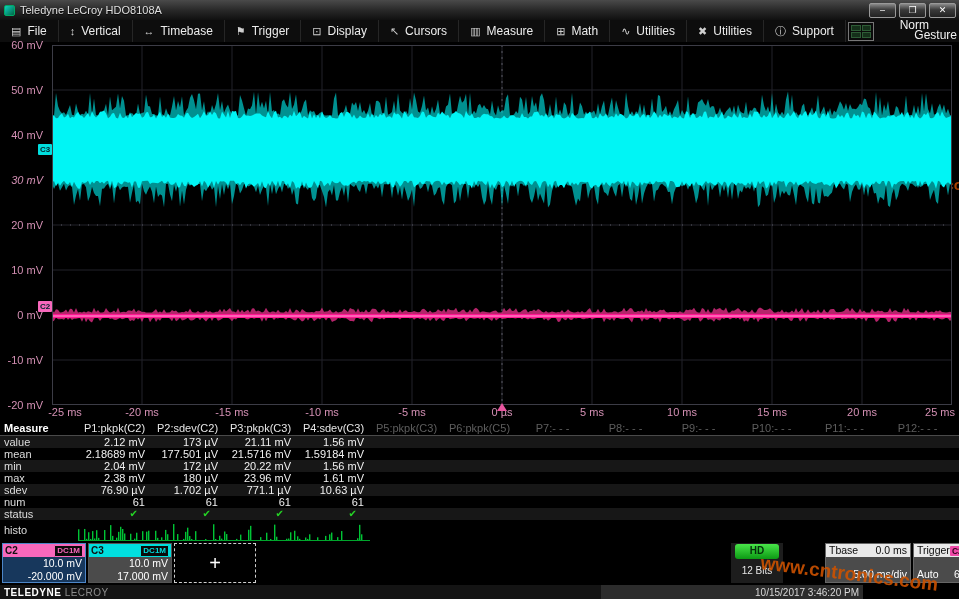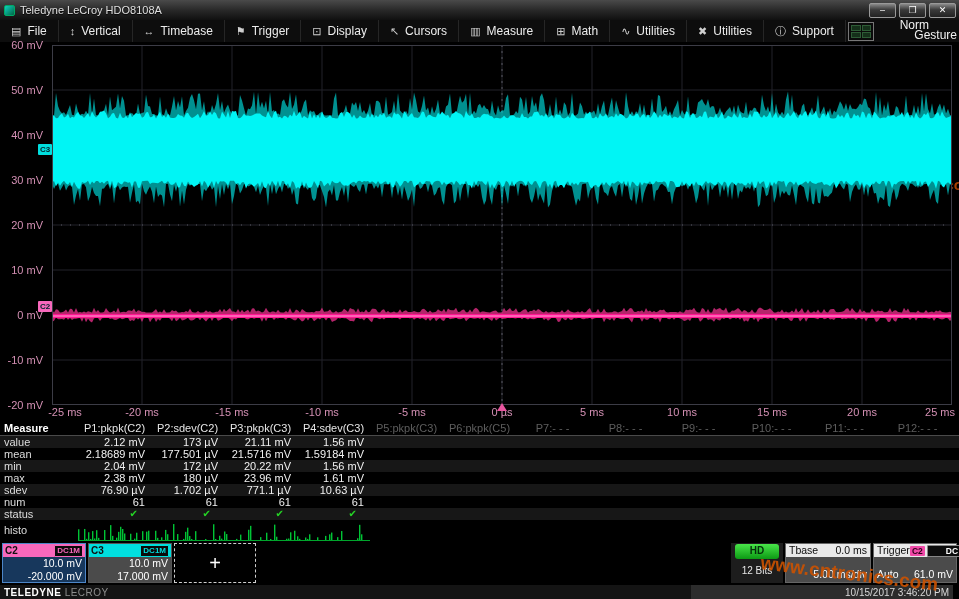--- a/index.html
+++ b/index.html
@@ -69,31 +69,31 @@
   .chbox .ch-hd{height:13px;display:flex;align-items:center;justify-content:space-between;
     padding:0 2px;font-size:10px;font-weight:bold;color:#101010;}
   .coupling-badge{font-size:8px;font-weight:bold;background:#0a0a0a;padding:0 2px;line-height:10px;border-radius:1px;}
   .ch-body{height:25px;padding:0 3px;font-size:10.5px;line-height:12.5px;text-align:right;color:#fff;}
   .plusbox{position:absolute;top:1px;left:174px;width:82px;height:40px;border:1px dashed #cfcfcf;
     background:#000;display:flex;align-items:center;justify-content:center;font-size:20px;color:#fff;}
   .hd-panel{position:absolute;top:1px;left:731px;width:52px;height:40px;background:#1d1d1d;}
   .hd-badge{margin:1px 4px;height:15px;border-radius:3px;text-align:center;font-size:10px;font-weight:bold;
     line-height:13px;color:#03300a;background:linear-gradient(180deg,#49e549,#0c9a14);}
   .hd-bits{text-align:center;font-size:10px;color:#e6e6e6;margin-top:6px;}
-  .infobox{position:absolute;top:1px;height:40px;background:#4b4b4b;border:1px solid #666;}
+  .infobox{position:absolute;top:1px;height:40px;background:#4b4b4b;border:1px solid #666;margin-left:40px;}
   .infobox .ib-hd{height:13px;background:#e9e9e9;color:#0a0a0a;font-size:10.5px;line-height:13px;
     display:flex;align-items:center;justify-content:space-between;padding:0 3px;}
   .ib-row{display:flex;justify-content:space-between;padding:11px 3px;font-size:10.5px;line-height:12.5px;color:#fff;white-space:nowrap;}
   .trig-badges{display:flex;gap:2px;align-items:center;}
   .src-badge{background:#f049a8;color:#2a0018;font-size:8.5px;font-weight:bold;padding:0 2px;line-height:10px;border-radius:1px;}
   .coup-badge{background:#0c0c0c;color:#fff;font-size:8.5px;font-weight:bold;padding:0 18px;line-height:10px;
     border:1px solid #888;border-radius:1px;}
 
   
-  .footer{position:absolute;top:585px;left:0;width:953px;height:14px;background:#141414;
+  .footer{position:absolute;top:585px;left:0;width:863px;height:14px;background:#141414;
     display:flex;align-items:center;}
   .brand{padding-left:4px;font-size:10px;letter-spacing:.5px;}
   .brand b{color:#fff;} .brand span{color:#8d8d8d;}
   .footer-right{margin-left:auto;height:14px;background:#2c2c2c;width:262px;display:flex;
     align-items:center;justify-content:flex-end;padding-right:4px;font-size:10px;color:#d8d8d8;}
 
   .wm-bottom{position:absolute;left:760px;top:563px;z-index:30;font-size:19px;font-weight:bold;
     color:#cc5200;opacity:.9;transform:rotate(7deg);white-space:nowrap;}
 </style>
 </head>
@@ -201,21 +201,21 @@
           <polygon points="0,265.0 2,267.5 4,264.3 6,264.8 8,267.5 10,267.3 12,266.5 14,264.4 16,267.4 18,263.7 20,264.1 22,267.5 24,262.9 26,267.4 28,267.0 30,267.5 32,266.5 34,267.4 36,266.3 38,266.8 40,267.5 42,262.7 44,267.0 46,265.0 48,267.5 50,267.5 52,267.1 54,262.9 56,265.9 58,267.5 60,266.9 62,265.6 64,267.5 66,262.6 68,267.4 70,267.0 72,266.8 74,267.3 76,265.4 78,265.4 80,266.1 82,263.5 84,267.3 86,265.2 88,265.7 90,267.1 92,266.7 94,267.5 96,267.5 98,267.4 100,267.5 102,266.1 104,264.1 106,267.5 108,266.4 110,267.5 112,264.3 114,267.4 116,267.5 118,267.2 120,265.1 122,266.2 124,265.4 126,267.4 128,267.5 130,266.9 132,267.2 134,265.9 136,267.1 138,263.5 140,267.0 142,267.4 144,267.5 146,266.0 148,267.4 150,267.5 152,267.2 154,265.2 156,266.9 158,266.3 160,267.5 162,267.4 164,266.8 166,266.8 168,263.9 170,267.3 172,263.8 174,266.6 176,264.8 178,263.1 180,266.5 182,266.4 184,267.5 186,264.0 188,267.5 190,264.8 192,267.2 194,266.0 196,264.7 198,267.4 200,263.4 202,263.3 204,266.5 206,265.6 208,266.2 210,267.5 212,266.5 214,262.7 216,266.2 218,267.4 220,266.4 222,266.5 224,267.5 226,264.8 228,267.2 230,267.5 232,267.5 234,265.9 236,267.4 238,263.1 240,267.5 242,267.5 244,264.6 246,265.6 248,267.5 250,264.0 252,265.5 254,266.9 256,267.3 258,267.3 260,267.0 262,267.4 264,266.0 266,266.2 268,266.1 270,262.5 272,266.7 274,266.6 276,266.3 278,264.6 280,267.2 282,267.4 284,266.0 286,267.5 288,266.9 290,266.4 292,263.8 294,265.3 296,266.9 298,262.9 300,263.9 302,264.4 304,267.4 306,263.2 308,267.3 310,266.4 312,267.2 314,264.4 316,267.3 318,266.7 320,263.7 322,263.8 324,264.2 326,267.2 328,267.4 330,265.1 332,264.3 334,267.5 336,266.0 338,267.5 340,267.3 342,266.4 344,267.5 346,267.3 348,264.3 350,267.4 352,265.9 354,265.3 356,267.1 358,267.1 360,266.9 362,265.9 364,266.8 366,267.3 368,267.1 370,264.2 372,263.7 374,265.6 376,267.4 378,265.4 380,267.5 382,267.3 384,266.7 386,264.3 388,265.8 390,266.4 392,263.7 394,267.4 396,263.5 398,265.0 400,265.2 402,265.2 404,262.8 406,267.0 408,266.8 410,265.0 412,264.6 414,267.2 416,267.2 418,264.5 420,267.3 422,263.9 424,262.7 426,264.2 428,267.5 430,266.4 432,266.6 434,266.9 436,267.2 438,267.4 440,266.6 442,265.7 444,265.5 446,267.5 448,267.5 450,267.2 452,262.7 454,266.3 456,264.8 458,263.1 460,266.0 462,265.7 464,263.3 466,267.2 468,267.3 470,265.8 472,264.6 474,264.2 476,267.5 478,266.0 480,266.1 482,264.5 484,266.0 486,264.1 488,264.9 490,266.7 492,267.4 494,265.9 496,267.4 498,267.3 500,266.4 502,267.0 504,267.4 506,267.1 508,267.3 510,265.1 512,267.5 514,266.4 516,264.2 518,266.2 520,267.1 522,267.5 524,267.3 526,266.5 528,267.5 530,266.1 532,267.5 534,267.1 536,264.4 538,263.0 540,267.4 542,267.2 544,267.2 546,263.8 548,267.5 550,267.1 552,263.4 554,267.1 556,267.5 558,267.2 560,267.2 562,266.2 564,266.4 566,267.5 568,266.8 570,266.1 572,262.8 574,266.5 576,265.3 578,263.1 580,263.4 582,266.8 584,266.9 586,265.9 588,266.5 590,265.2 592,267.5 594,263.1 596,266.6 598,265.6 600,267.3 602,266.1 604,267.3 606,266.6 608,264.7 610,265.2 612,264.4 614,266.9 616,267.4 618,267.1 620,267.0 622,266.9 624,267.0 626,267.5 628,266.3 630,267.5 632,267.4 634,264.6 636,265.3 638,264.4 640,265.1 642,262.7 644,266.2 646,267.5 648,267.4 650,263.0 652,264.1 654,267.4 656,264.0 658,267.5 660,267.5 662,262.8 664,264.8 666,263.8 668,263.0 670,264.9 672,265.5 674,262.5 676,267.5 678,267.4 680,265.6 682,265.7 684,264.4 686,263.1 688,264.7 690,267.1 692,264.9 694,265.8 696,267.5 698,267.1 700,264.4 702,267.5 704,267.5 706,263.7 708,262.5 710,263.5 712,265.1 714,264.9 716,264.5 718,263.3 720,265.5 722,267.5 724,267.5 726,266.6 728,267.0 730,264.6 732,267.5 734,266.5 736,267.5 738,267.3 740,265.6 742,267.5 744,263.0 746,267.3 748,265.8 750,263.0 752,267.4 754,267.5 756,264.3 758,267.5 760,267.5 762,266.2 764,267.5 766,264.4 768,267.5 770,267.5 772,264.1 774,267.1 776,267.5 778,264.5 780,264.1 782,264.1 784,267.1 786,267.3 788,267.1 790,266.7 792,265.9 794,263.8 796,263.3 798,266.5 800,263.1 802,265.4 804,267.5 806,267.5 808,263.4 810,267.2 812,265.4 814,267.5 816,267.5 818,267.5 820,263.5 822,266.6 824,266.8 826,265.4 828,266.3 830,265.8 832,267.3 834,267.3 836,266.7 838,263.1 840,267.3 842,265.6 844,265.2 846,267.1 848,267.2 850,267.5 852,262.8 854,266.1 856,263.4 858,267.3 860,267.2 862,267.3 864,267.5 866,265.6 868,267.3 870,267.5 872,267.4 874,265.0 876,267.5 878,267.1 880,266.4 882,267.5 884,265.4 886,266.4 888,265.3 890,267.0 892,267.2 894,267.5 896,267.3 898,266.8 900,267.4 900,273.9 898,275.9 896,273.5 894,272.5 892,273.9 890,274.6 888,274.1 886,273.0 884,273.0 882,276.1 880,272.6 878,273.7 876,273.5 874,272.9 872,272.5 870,273.6 868,272.6 866,272.5 864,275.8 862,272.5 860,272.9 858,275.0 856,272.8 854,272.5 852,272.9 850,273.8 848,272.8 846,272.5 844,276.8 842,275.7 840,272.6 838,276.8 836,276.9 834,273.5 832,273.0 830,272.6 828,273.0 826,275.9 824,277.0 822,273.1 820,272.9 818,272.6 816,272.9 814,276.6 812,272.8 810,274.4 808,273.2 806,272.8 804,274.9 802,273.2 800,273.3 798,273.6 796,273.2 794,274.1 792,273.4 790,274.3 788,272.6 786,272.5 784,272.8 782,275.1 780,273.9 778,274.4 776,272.5 774,273.7 772,274.2 770,272.5 768,272.5 766,274.2 764,273.6 762,273.1 760,273.1 758,272.8 756,273.2 754,276.7 752,272.5 750,274.3 748,276.4 746,272.5 744,272.6 742,272.5 740,275.9 738,275.6 736,273.1 734,272.6 732,274.1 730,273.2 728,272.7 726,272.5 724,276.1 722,272.7 720,273.2 718,273.0 716,274.0 714,273.3 712,272.5 710,274.3 708,273.9 706,277.3 704,273.0 702,275.1 700,272.6 698,272.7 696,276.8 694,275.2 692,276.7 690,272.5 688,274.8 686,272.5 684,273.7 682,272.6 680,273.2 678,274.5 676,272.7 674,272.5 672,273.9 670,272.9 668,275.4 666,274.9 664,273.7 662,276.7 660,274.8 658,274.3 656,274.9 654,272.6 652,272.5 650,275.0 648,276.8 646,272.5 644,273.3 642,272.6 640,272.5 638,275.9 636,274.3 634,275.6 632,275.9 630,274.3 628,273.6 626,272.5 624,272.5 622,274.7 620,272.5 618,274.2 616,274.0 614,272.5 612,272.5 610,272.7 608,277.5 606,273.3 604,274.5 602,274.1 600,272.6 598,272.7 596,274.7 594,274.8 592,273.2 590,276.7 588,273.3 586,272.5 584,272.9 582,272.6 580,277.4 578,274.9 576,272.5 574,272.6 572,273.9 570,274.3 568,273.8 566,273.1 564,273.1 562,275.9 560,273.0 558,275.2 556,274.1 554,273.5 552,277.3 550,272.5 548,272.5 546,272.7 544,272.9 542,273.5 540,274.4 538,272.5 536,273.4 534,273.4 532,274.2 530,273.9 528,272.8 526,273.0 524,273.5 522,273.0 520,275.1 518,274.7 516,272.7 514,275.2 512,274.4 510,272.5 508,276.5 506,276.9 504,273.3 502,272.8 500,272.6 498,274.3 496,275.7 494,273.6 492,274.9 490,272.5 488,272.5 486,272.8 484,273.6 482,274.3 480,273.9 478,273.2 476,274.5 474,273.4 472,272.5 470,274.2 468,272.5 466,272.6 464,273.6 462,273.3 460,272.5 458,273.3 456,272.5 454,273.6 452,273.7 450,274.0 448,272.6 446,274.0 444,275.6 442,272.6 440,276.0 438,274.4 436,273.2 434,272.6 432,275.5 430,272.5 428,274.1 426,272.9 424,273.5 422,273.7 420,273.2 418,272.8 416,274.2 414,276.2 412,272.7 410,273.8 408,274.3 406,273.9 404,272.5 402,273.4 400,273.8 398,274.2 396,272.5 394,272.8 392,276.0 390,275.2 388,272.9 386,274.2 384,276.2 382,272.6 380,273.9 378,276.0 376,273.1 374,275.5 372,274.1 370,273.0 368,273.9 366,272.9 364,273.3 362,274.7 360,272.5 358,273.4 356,272.5 354,272.8 352,272.9 350,272.6 348,274.6 346,273.0 344,272.5 342,272.8 340,273.2 338,272.7 336,272.5 334,272.5 332,274.6 330,273.1 328,274.2 326,273.6 324,272.6 322,272.6 320,277.2 318,275.8 316,273.3 314,272.9 312,275.5 310,273.6 308,273.9 306,273.1 304,272.5 302,276.4 300,276.1 298,276.0 296,274.4 294,273.2 292,273.2 290,272.8 288,273.6 286,272.9 284,275.2 282,276.0 280,277.0 278,273.2 276,272.7 274,275.4 272,273.0 270,272.5 268,274.5 266,273.3 264,274.8 262,276.3 260,273.3 258,272.5 256,275.5 254,272.6 252,275.4 250,276.6 248,274.6 246,272.8 244,275.2 242,275.2 240,274.1 238,272.9 236,272.5 234,274.8 232,273.2 230,272.6 228,272.6 226,273.4 224,273.1 222,275.0 220,272.8 218,272.5 216,272.6 214,276.2 212,272.5 210,276.8 208,273.0 206,272.6 204,272.9 202,273.8 200,272.7 198,273.3 196,274.6 194,273.9 192,272.6 190,272.6 188,272.9 186,272.5 184,274.4 182,273.7 180,276.3 178,273.9 176,272.7 174,272.6 172,272.5 170,273.7 168,275.0 166,275.8 164,272.7 162,272.6 160,276.0 158,272.5 156,274.1 154,276.5 152,274.4 150,272.6 148,275.3 146,272.7 144,273.1 142,274.8 140,275.6 138,275.3 136,272.7 134,273.9 132,274.9 130,275.6 128,272.8 126,275.0 124,276.3 122,272.5 120,276.3 118,273.8 116,272.5 114,272.5 112,272.6 110,272.8 108,275.7 106,274.0 104,276.9 102,272.8 100,274.1 98,277.3 96,272.6 94,272.5 92,272.7 90,276.9 88,272.9 86,274.6 84,273.0 82,276.1 80,274.9 78,276.3 76,272.8 74,272.7 72,273.7 70,274.3 68,272.9 66,274.1 64,275.1 62,274.8 60,273.6 58,273.9 56,272.6 54,272.9 52,272.9 50,273.3 48,276.1 46,273.1 44,272.5 42,273.4 40,277.4 38,276.3 36,273.8 34,277.2 32,272.5 30,276.7 28,273.1 26,273.2 24,273.7 22,273.7 20,275.0 18,273.0 16,274.7 14,272.6 12,274.7 10,273.9 8,274.3 6,274.3 4,272.5 2,275.8 0,276.8" fill="#f3308f" fill-opacity="0.75"></polygon>
           <rect x="0" y="269" width="900" height="4" fill="#ff1493"></rect>
           <rect x="0" y="270.2" width="900" height="1.6" fill="#ff86c3" fill-opacity="0.85"></rect>
           <rect x="0.5" y="0.5" width="899" height="359" fill="none" stroke="#3c3c46" stroke-width="1"></rect>
         </svg>
     </div>
     <div class="ylabels" id="ylabels">
         <div class="ylab" style="top: -6px;">60 mV</div>
         <div class="ylab" style="top: 39px;">50 mV</div>
         <div class="ylab" style="top: 84px;">40 mV</div>
-        <div class="ylab" style="top: 129px;">30 mV</div>
+        <div class="ylab" style="top: 129px; font-style: italic;">30 mV</div>
         <div class="ylab" style="top: 174px;">20 mV</div>
         <div class="ylab" style="top: 219px;">10 mV</div>
         <div class="ylab" style="top: 264px; padding-left: 15px;">0 mV</div>
         <div class="ylab" style="top: 309px;">-10 mV</div>
         <div class="ylab" style="top: 354px;">-20 mV</div>
       </div>
     <div class="xlabels" id="xlabels">
         <div class="xlab" style="left: 33px;">-25 ms</div>
         <div class="xlab" style="left: 110px;">-20 ms</div>
         <div class="xlab" style="left: 200px;">-15 ms</div>

